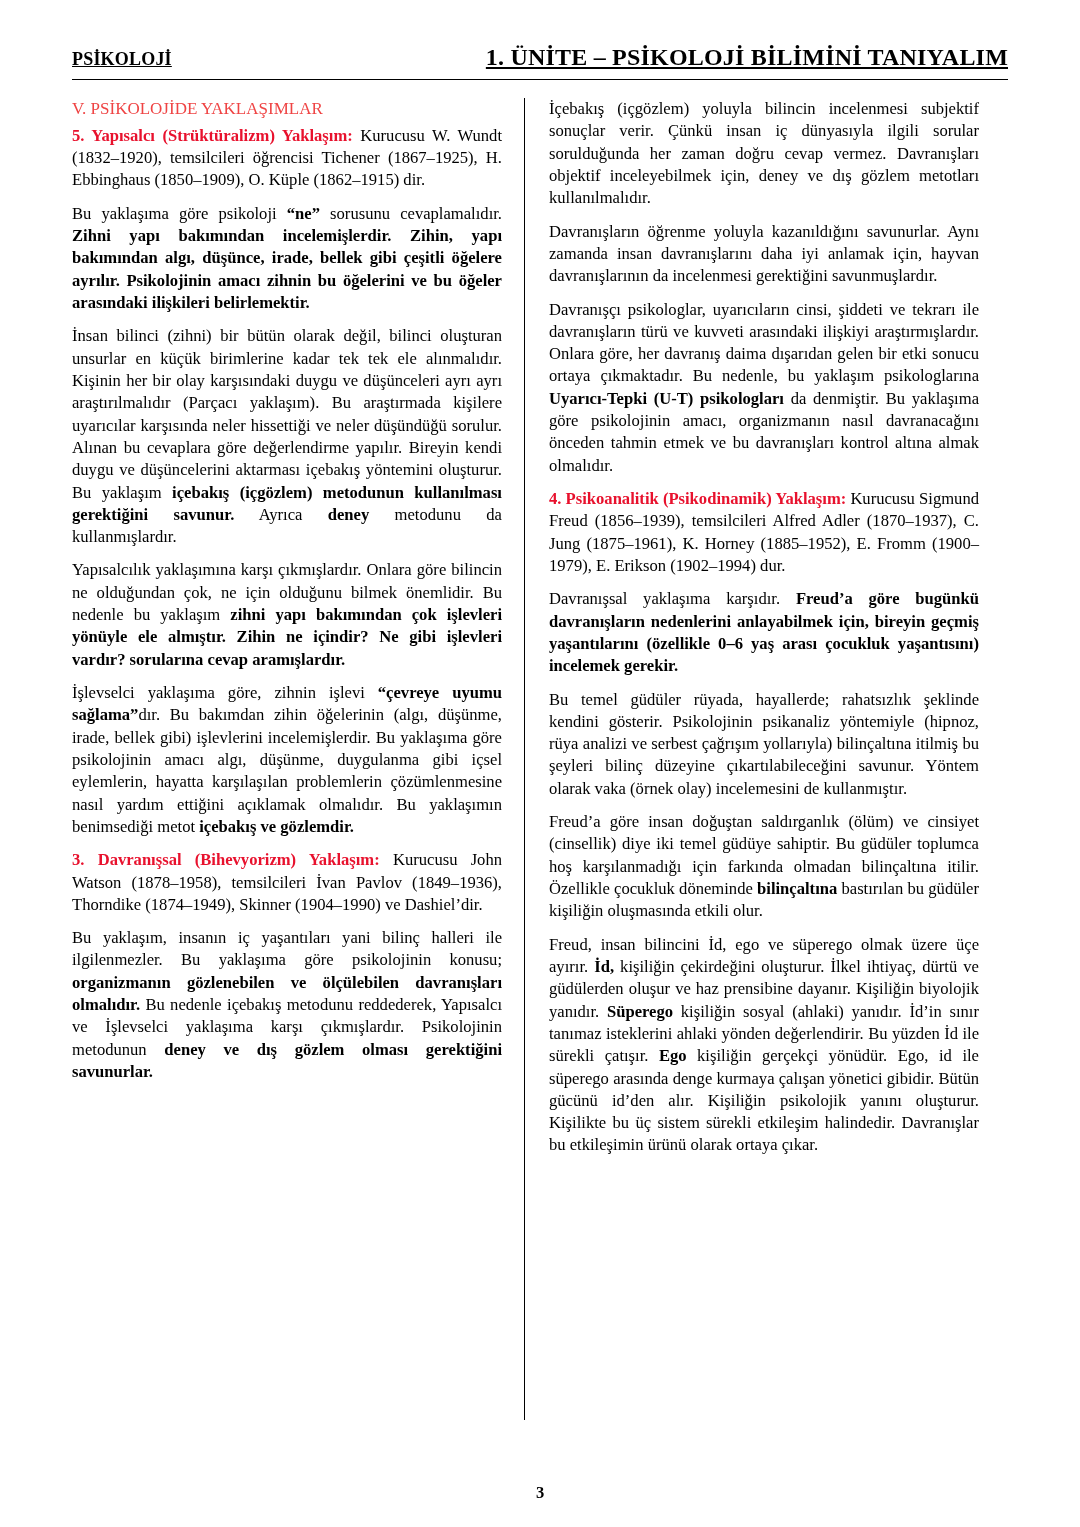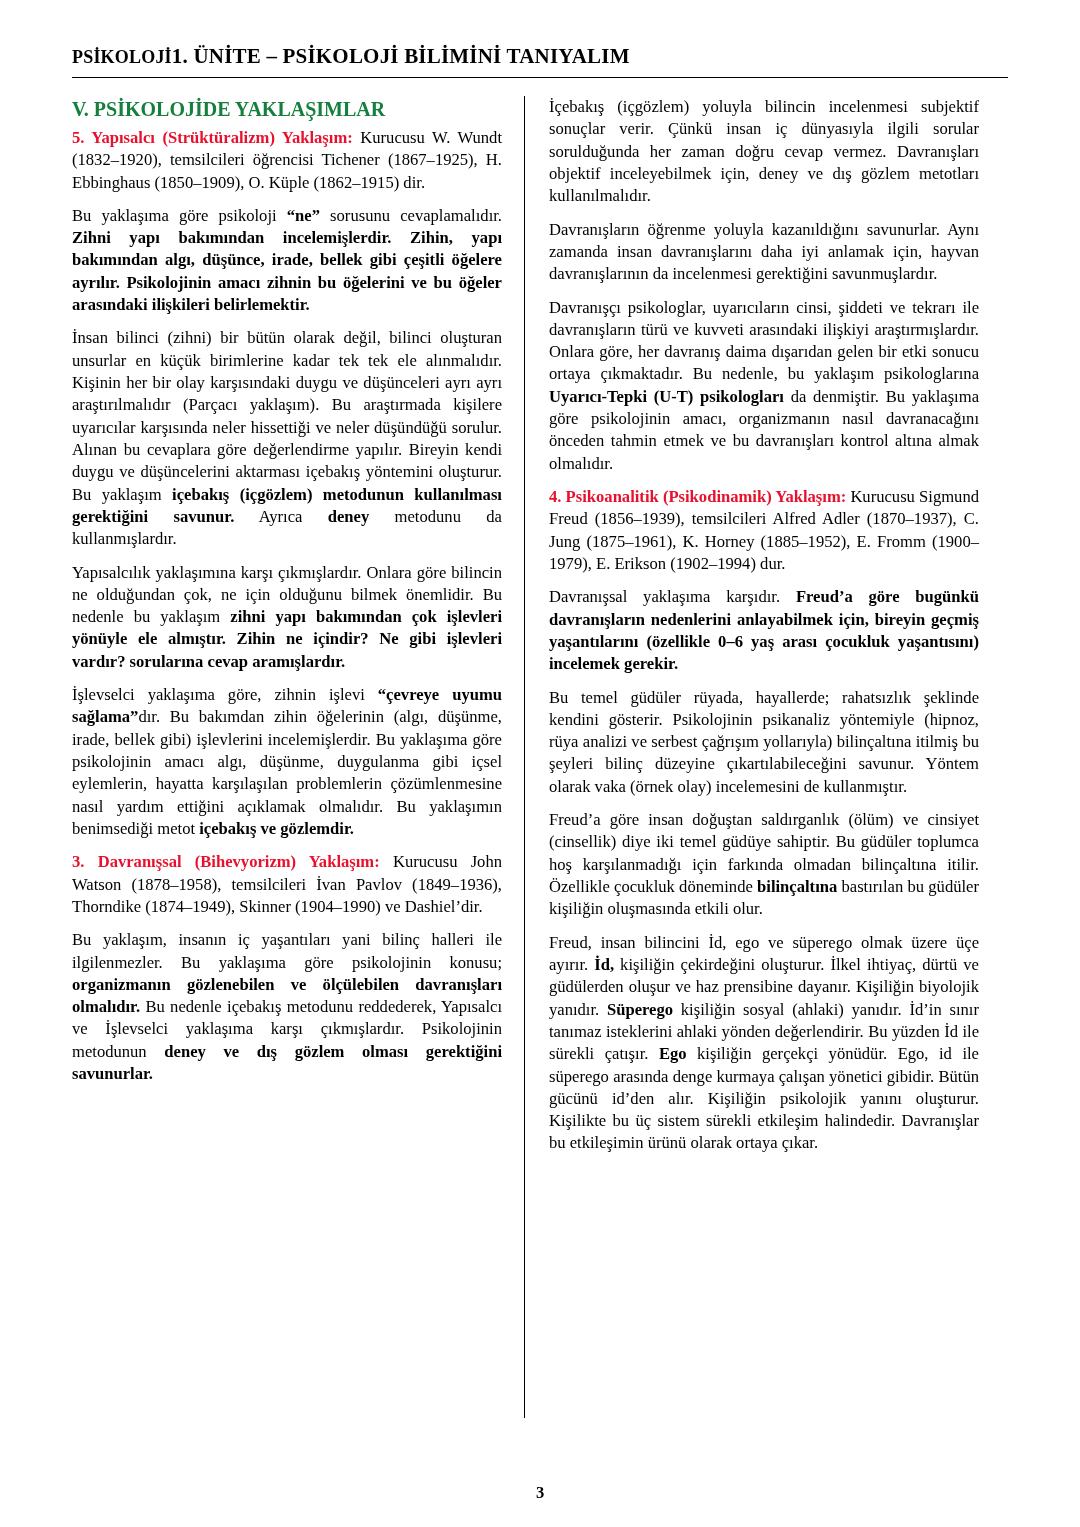--- a/index.html
+++ b/index.html
@@ -17,28 +17,30 @@
   .page {
     position: relative;
     width: 1080px;
     height: 1527px;
     box-sizing: border-box;
     padding: 44px 72px 0 72px;
   }
   
   .header {
     display: flex;
+    justify-content: space-between;
     align-items: baseline;
     font-weight: bold;
     font-size: 18.5px;
     letter-spacing: .2px;
     padding-bottom: 6px;
+    text-decoration: underline;
   }
   .header-left { font-size: 18px; }
-  .header-right { font-size: 21px; }
+  .header-right { font-size: 24px; }
   .header-rule {
     border-top: 1.6px solid #000;
     margin-top: 2px;
   }
   
   .columns {
     display: flex;
     margin-top: 18px;
     height: 1325px;
   }
@@ -58,24 +60,24 @@
     margin: 0 0 0 0;
     height: 1322px;
   }
   p {
     margin: 0 0 11px 0;
     text-align: justify;
   }
   .red { color: #e8112d; }
   .b { font-weight: bold; }
   .heading {
-    font-weight: bold;
-    color: #15803d;
+    font-weight: normal;
+    color: #ef4444;
     margin: 0 0 4px 0;
-    font-size: 20px;
+    font-size: 17px;
   }
   
   .page-number {
     position: absolute;
     bottom: 24px;
     left: 0;
     width: 1080px;
     text-align: center;
     font-weight: bold;
     font-size: 16.5px;

